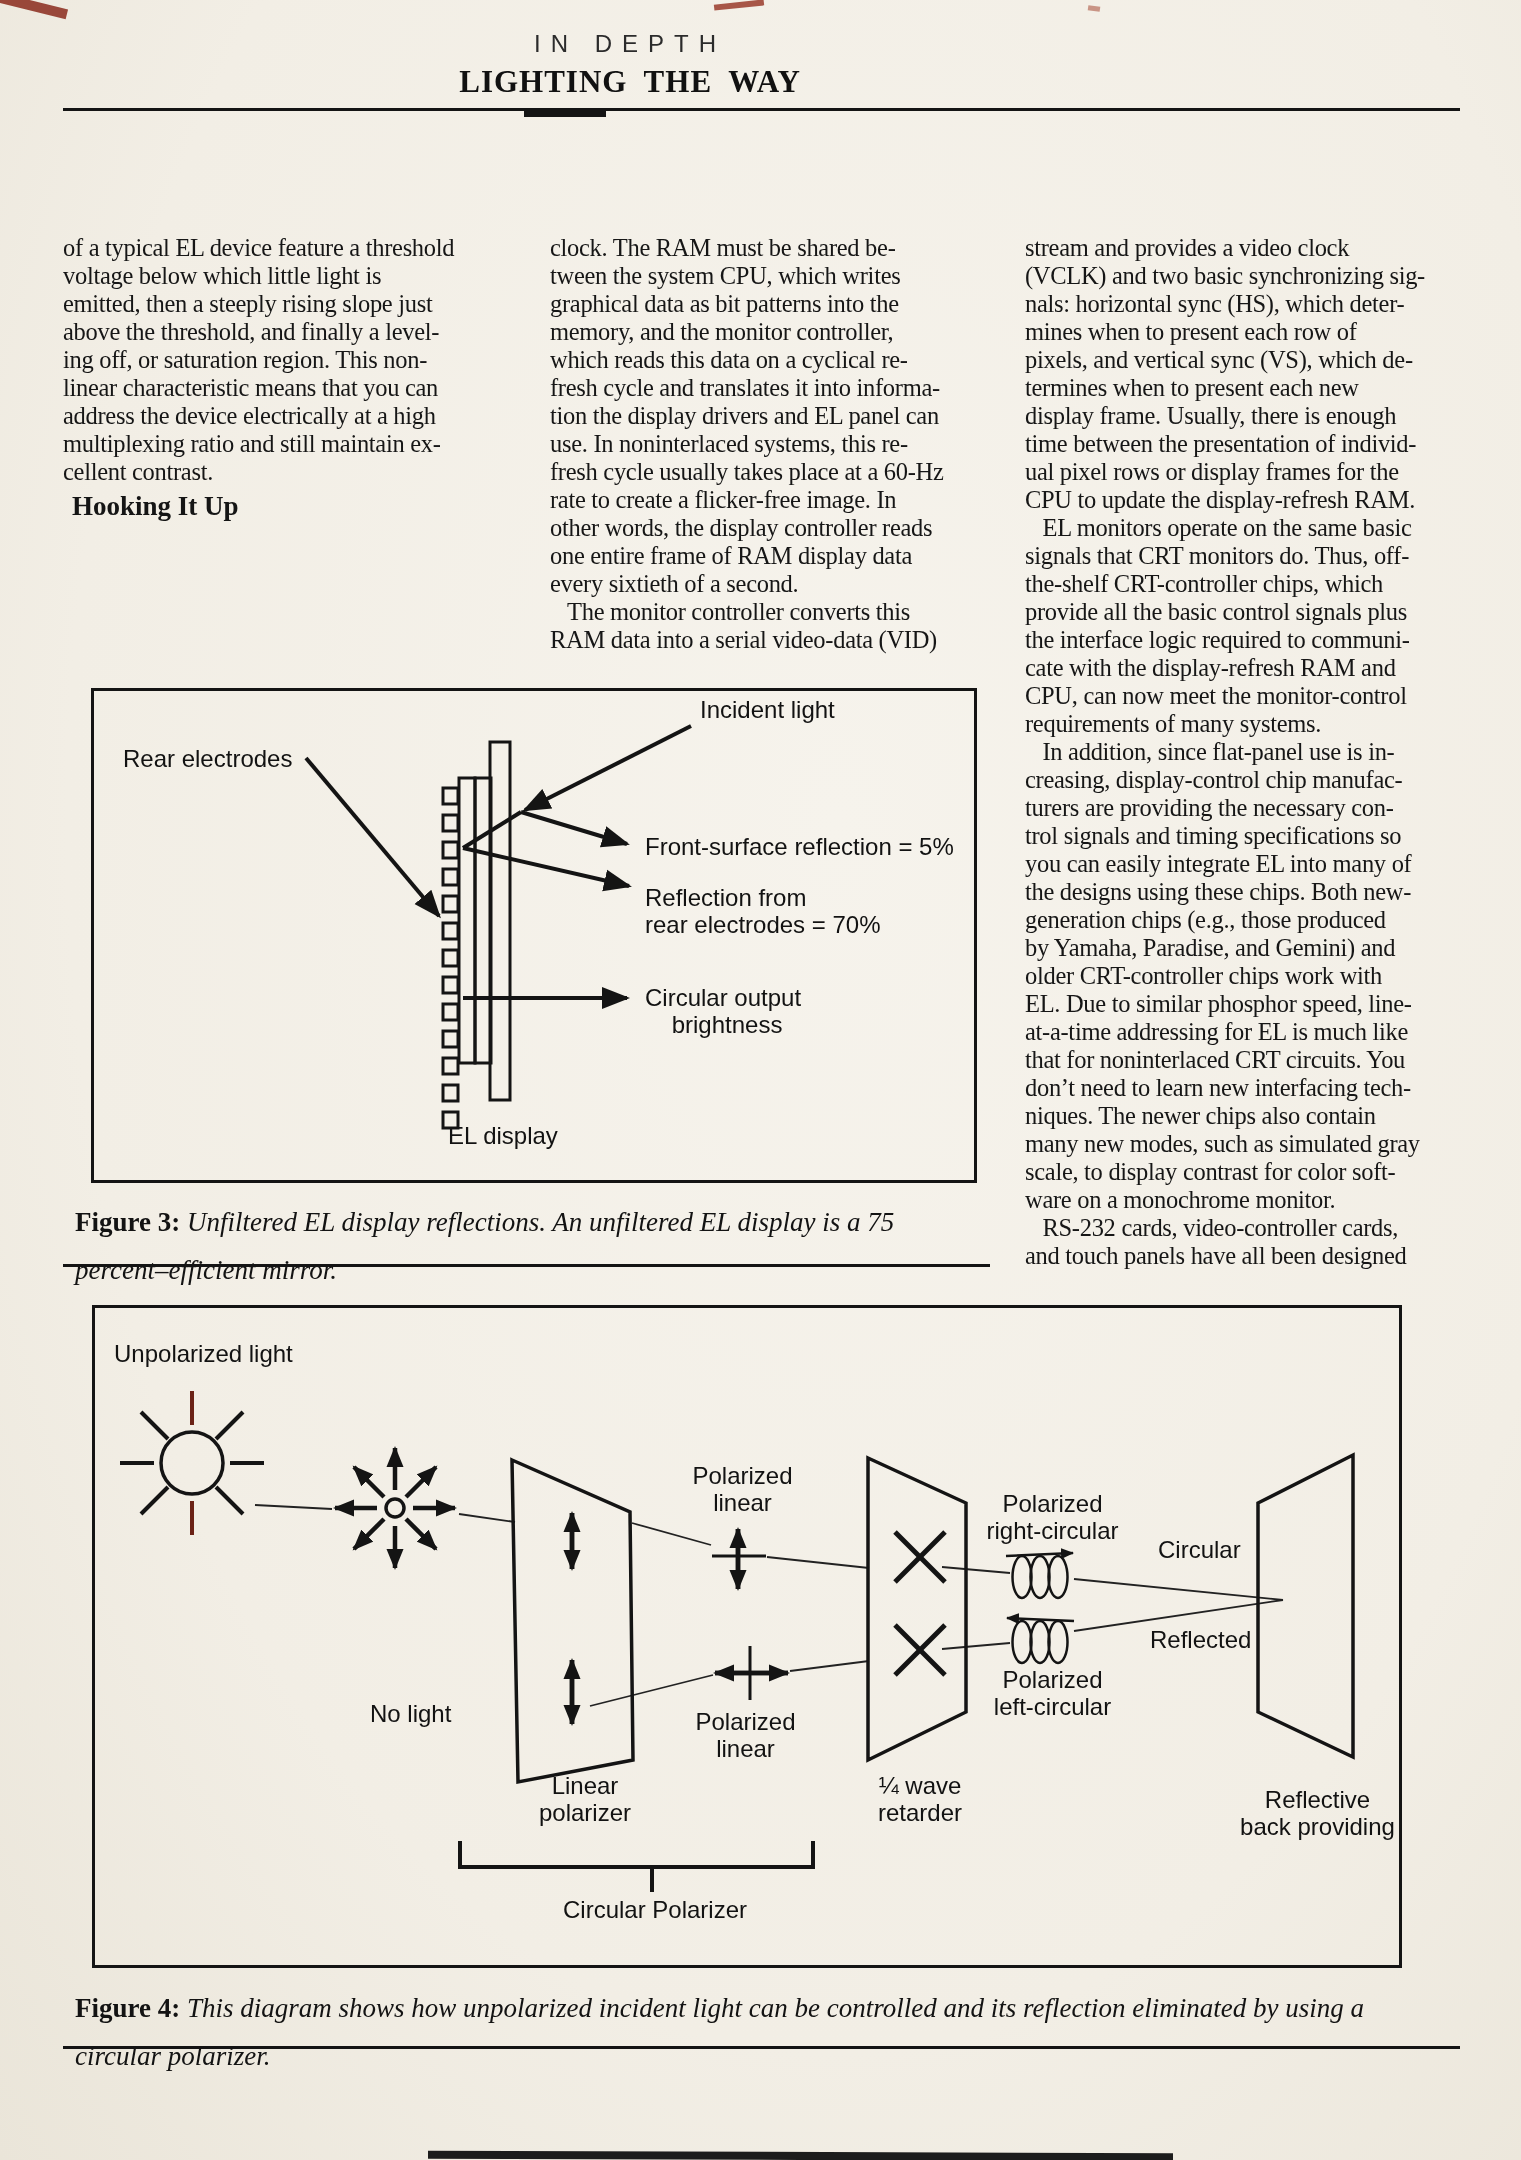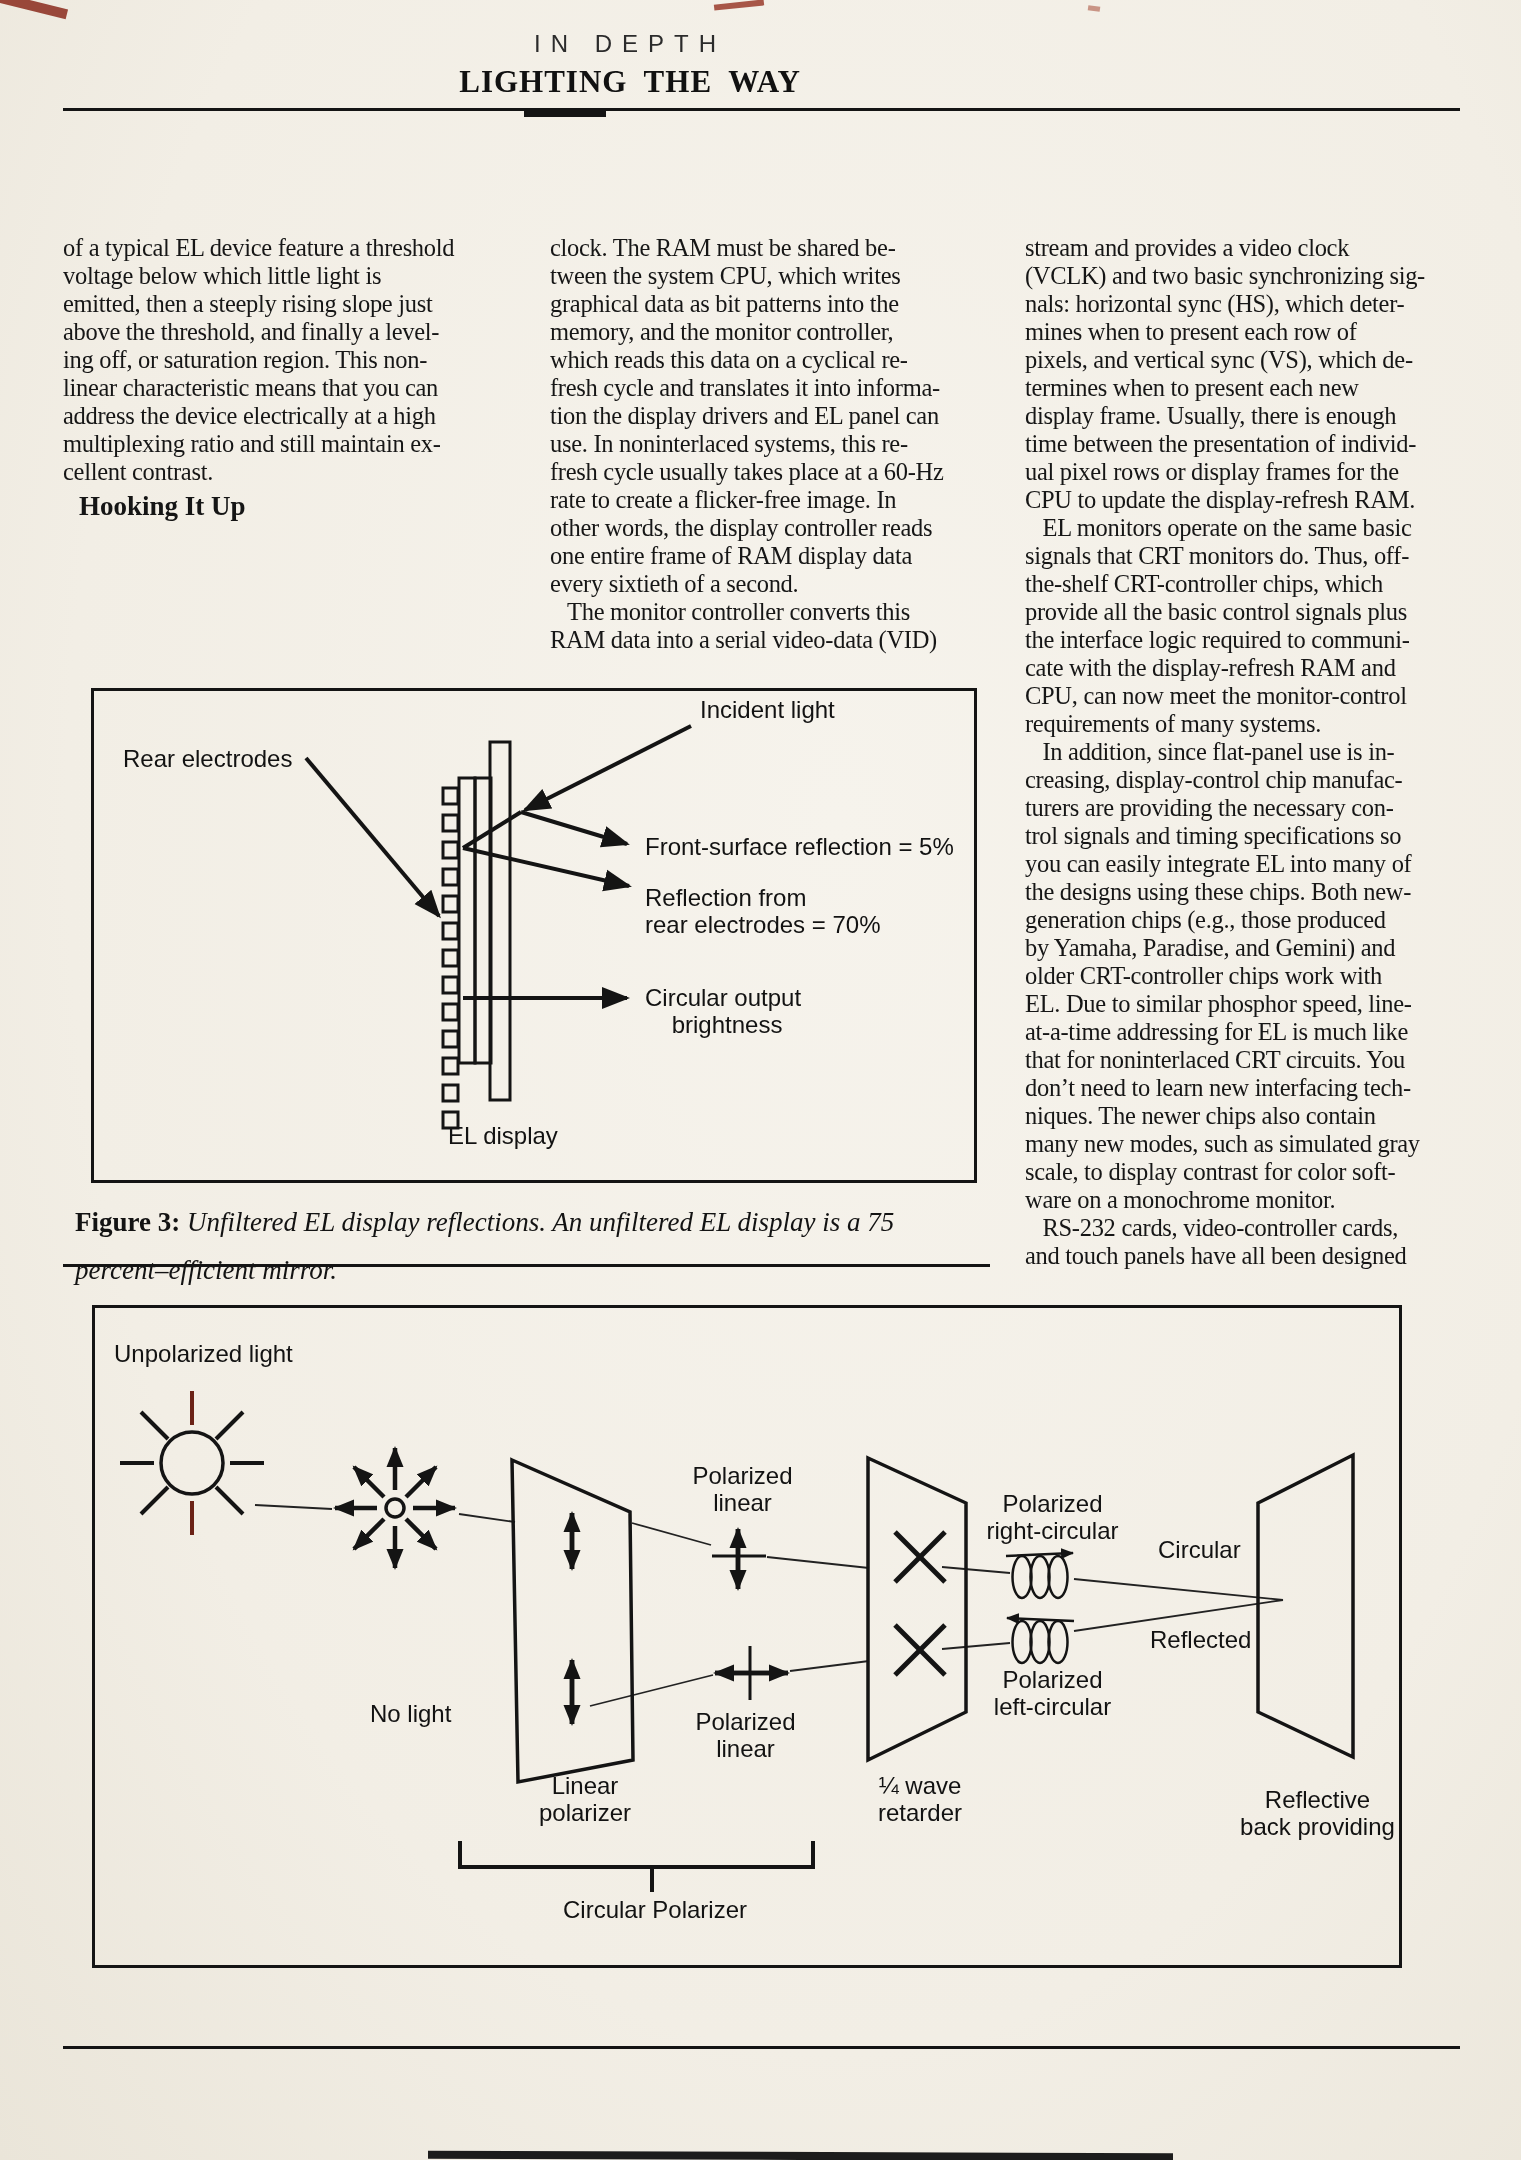--- a/index.html
+++ b/index.html
@@ -15,21 +15,21 @@
     color:#2b2b2b;
   }
   .hdr-title {
     left:0; top:64px; width:1260px; text-align:center;
     font-size:31px; font-weight:bold; letter-spacing:1px; word-spacing:8px; color:#111;
   }
   .rule { background:#141414; }
   .col {
     white-space:pre; font-size:24.5px; line-height:28px; letter-spacing:-0.3px; color:#161616;
   }
-  .colhead { font-weight:bold; font-size:27px; line-height:30px; margin:5px 0 3px 16px; white-space:normal; }
+  .colhead { font-weight:bold; font-size:27px; line-height:30px; margin:5px 0 3px 9px; white-space:normal; }
   .figbox { border:3px solid #141414; }
   .figlabel {
     font-family:"Liberation Sans", sans-serif; font-size:24px; line-height:27px; color:#121212;
     white-space:nowrap;
   }
   .pre { white-space:pre; }
   .center { white-space:pre-line; text-align:center; }
   .caption { font-size:27px; line-height:48px; color:#131313; }
   .caption .cl { font-weight:bold; font-style:normal; }
   .caption .ct { font-style:italic; }
@@ -267,17 +267,20 @@
   <div class="abs figlabel center" style="left:945px; top:1490px; width:215px;">Polarized
 right-circular</div>
   <div class="abs figlabel center" style="left:945px; top:1666px; width:215px;">Polarized
 left-circular</div>
   <div class="abs figlabel" style="left:1158px; top:1536px;">Circular</div>
   <div class="abs figlabel" style="left:1150px; top:1626px;">Reflected</div>
   <div class="abs figlabel center" style="left:1195px; top:1786px; width:245px;">Reflective
 back providing</div>
   <div class="abs figlabel center" style="left:545px; top:1896px; width:220px;">Circular Polarizer</div>
 
+  <div class="abs caption" style="left:75px; top:1984px; width:1350px;">
+    <span class="cl">Figure 4:</span><span class="ct"> This diagram shows how unpolarized incident light can be controlled and its reflection eliminated by using a circular polarizer.</span>
+  </div>
   <div class="abs rule" style="left:63px; top:2046px; width:1397px; height:3px;"></div>
 
 
   <div class="abs artifact" style="left:428px; top:2152px; width:745px; height:8px; background:#1c1c1c; transform:rotate(0.2deg);"></div>
 </div>
 
 </body></html>

